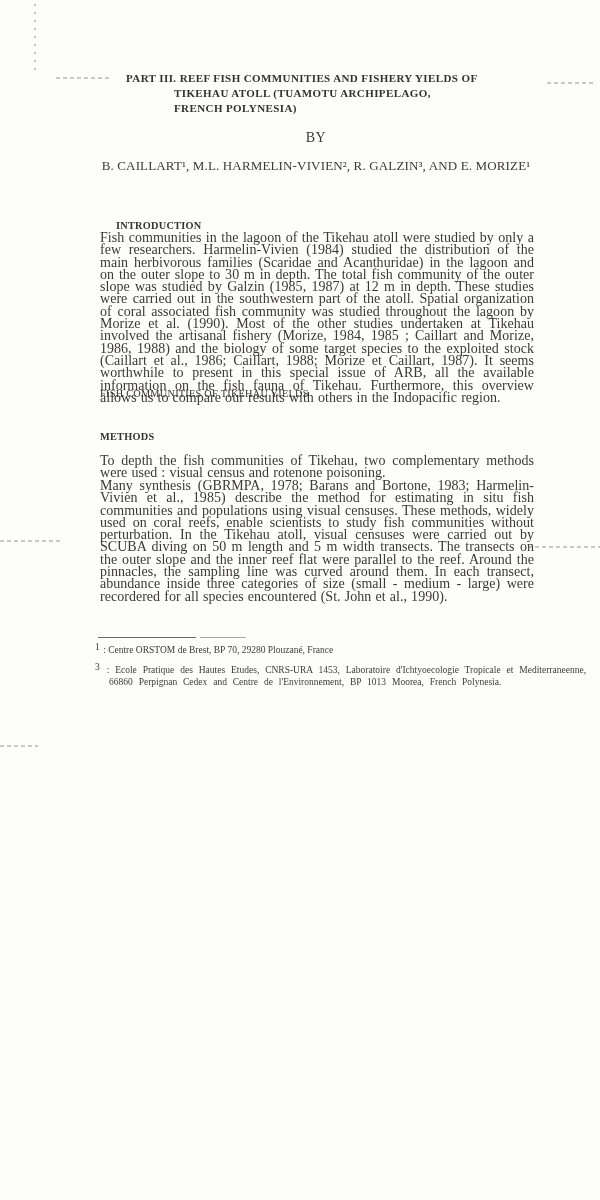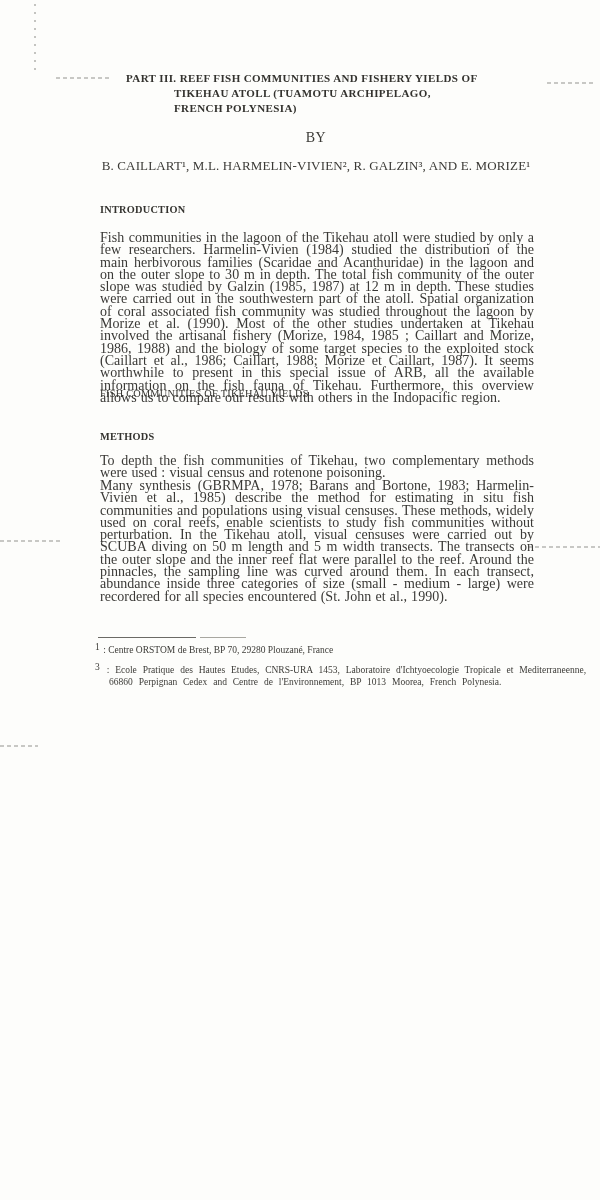--- a/index.html
+++ b/index.html
@@ -44,21 +44,21 @@
     position: absolute; left: 88px; top: 158px; width: 456px;
     text-align: center; font-size: 13px; letter-spacing: 0.15px; color: #3b3a36;
     white-space: nowrap;
   }
   
   .heading {
     position: absolute; left: 100px;
     font-size: 10.3px; letter-spacing: 0.25px; color: #34332f;
   }
   .bold { font-weight: bold; }
-  .h-intro   { top: 204px; }
+  .h-intro   { top: 220px; margin-left: 16px; }
   .h-fish    { top: 388px; }
   .h-methods { top: 431px; }
   
   .para {
     position: absolute; left: 100px; width: 434px;
     font-size: 14px; line-height: 12.3px;
     text-align: justify; letter-spacing: 0.03px; word-spacing: 0.6px;
     color: #3a3936;
   }
   .p-intro     { top: 232px; }

